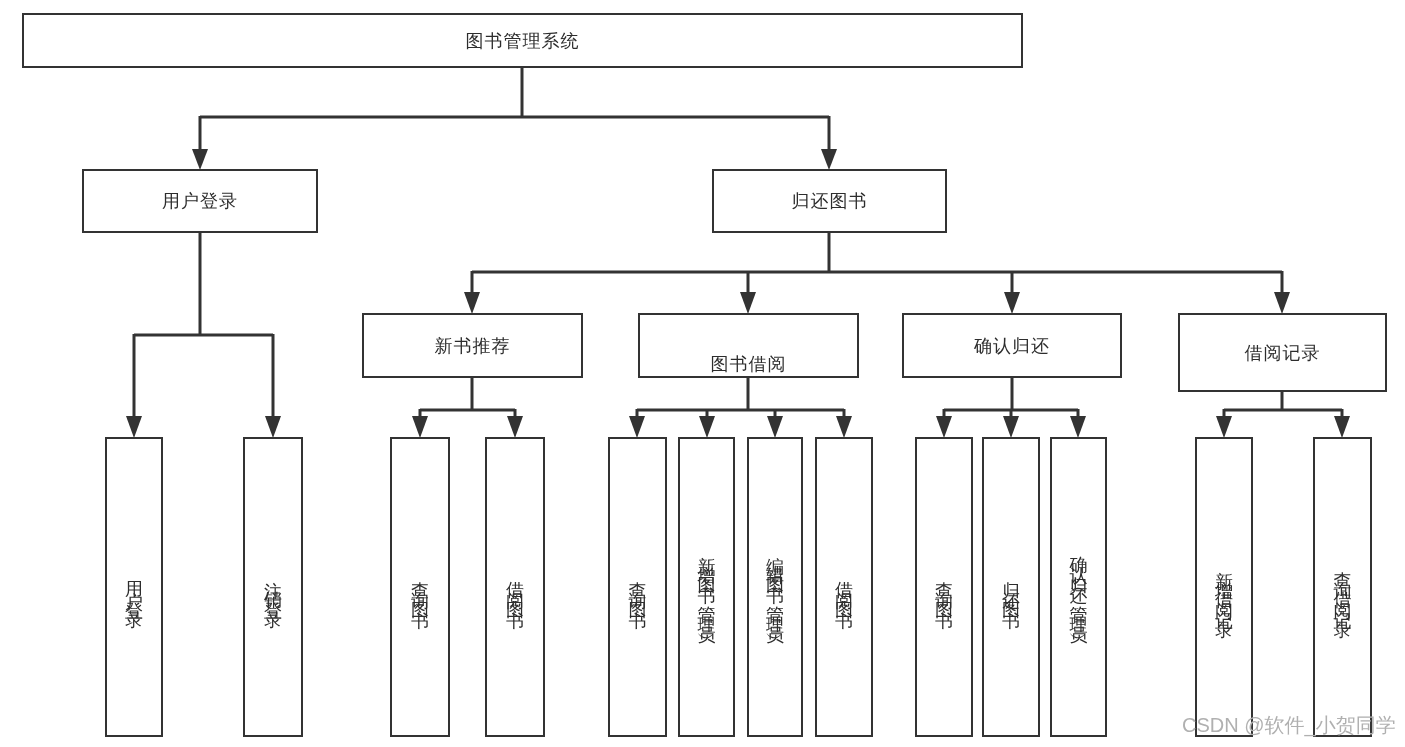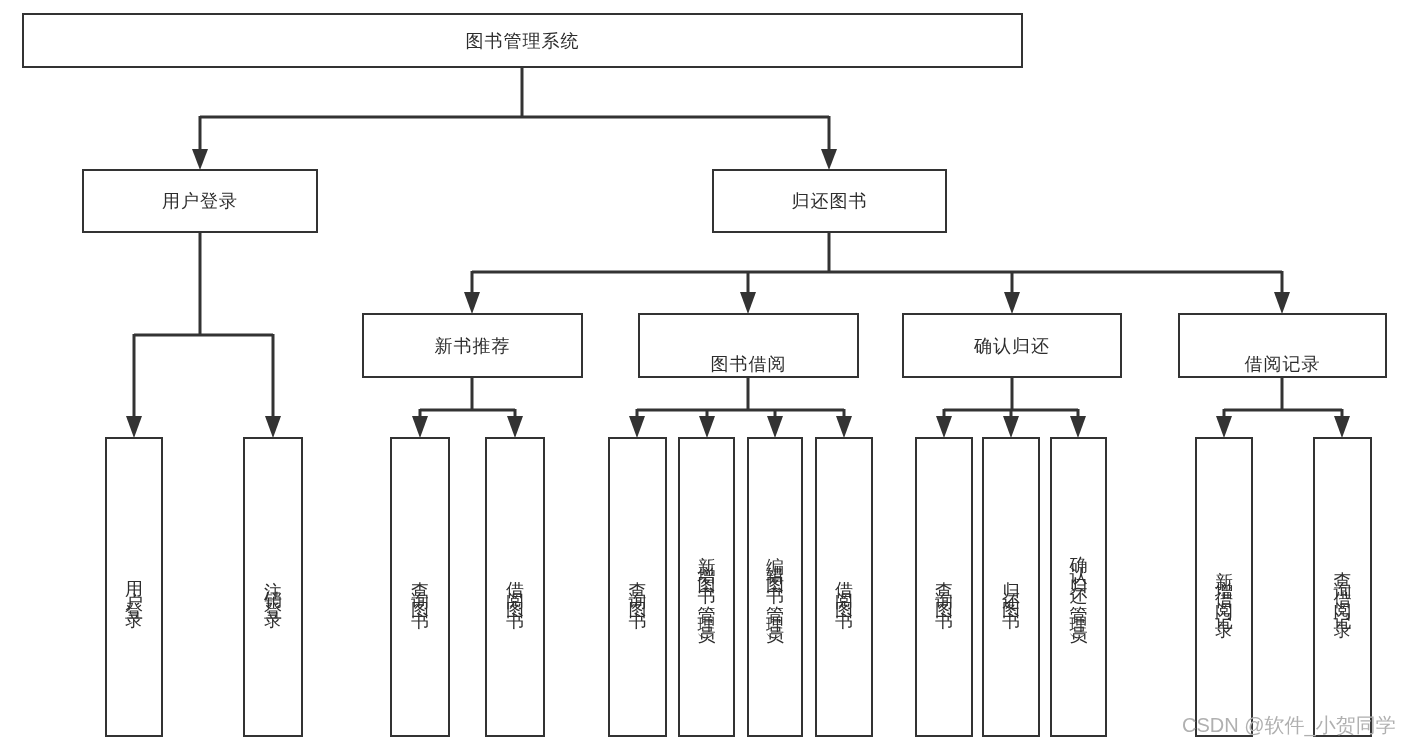--- a/index.html
+++ b/index.html
@@ -146,21 +146,21 @@
 
   <div class="hbox" style="left:362px;top:313px;width:221px;height:65px;">
     <span>新书推荐</span>
   </div>
   <div class="hbox" style="left:638px;top:313px;width:221px;height:65px;align-items:flex-end;">
     <span>图书借阅</span>
   </div>
   <div class="hbox" style="left:902px;top:313px;width:220px;height:65px;">
     <span>确认归还</span>
   </div>
-  <div class="hbox" style="left:1178px;top:313px;width:209px;height:65px;align-items:flex-end;">
+  <div class="hbox" style="left:1178px;top:313px;width:209px;height:79px;">
     <span>借阅记录</span>
   </div>
 
   <div class="vbox" style="left:105px;width:58px;">
     <span>用户登录</span>
   </div>
   <div class="vbox" style="left:243px;width:60px;">
     <span>注销登录</span>
   </div>
 

